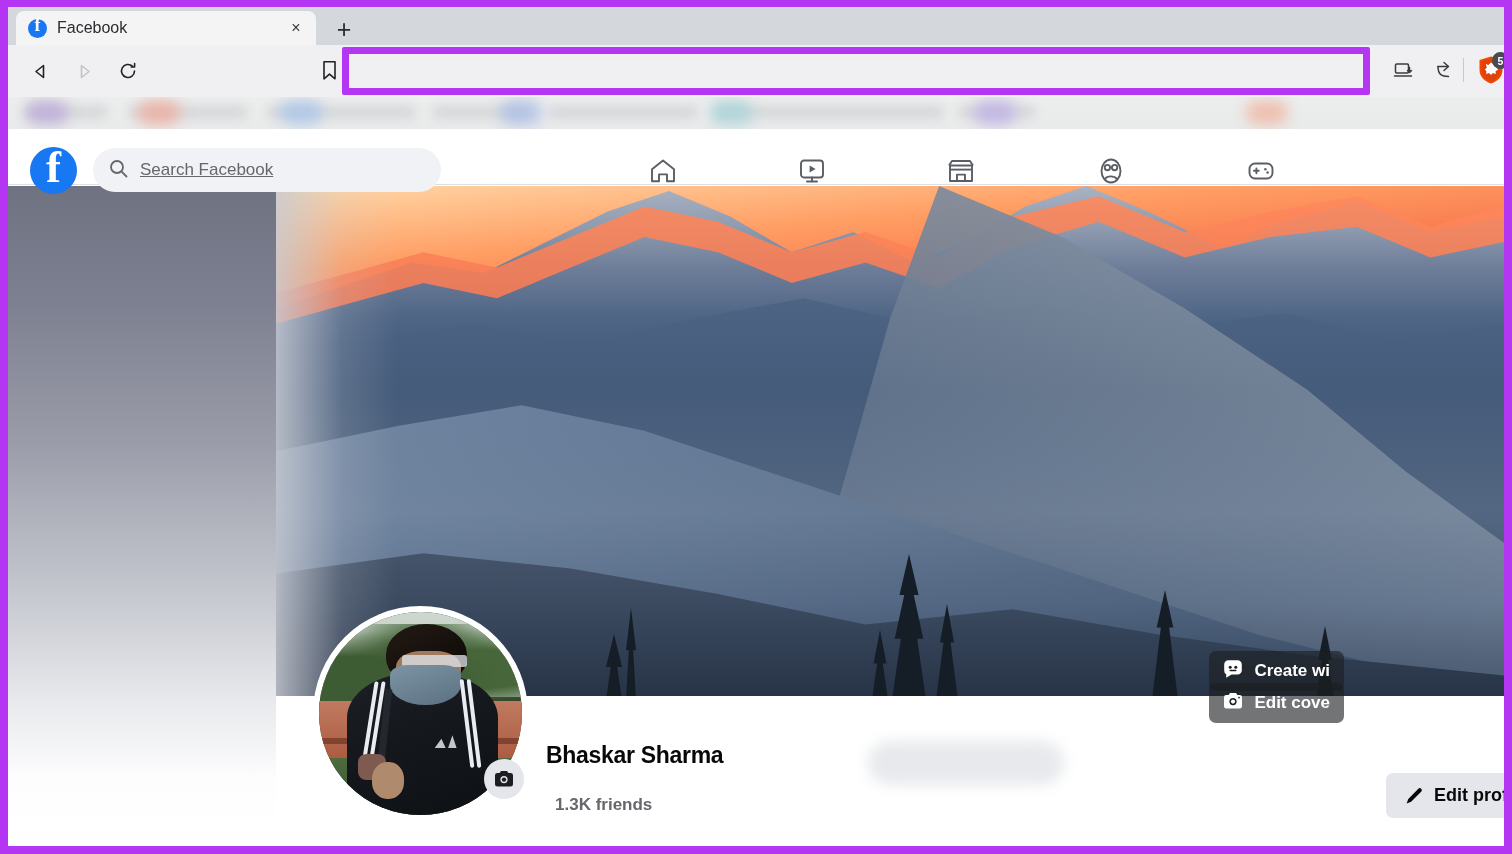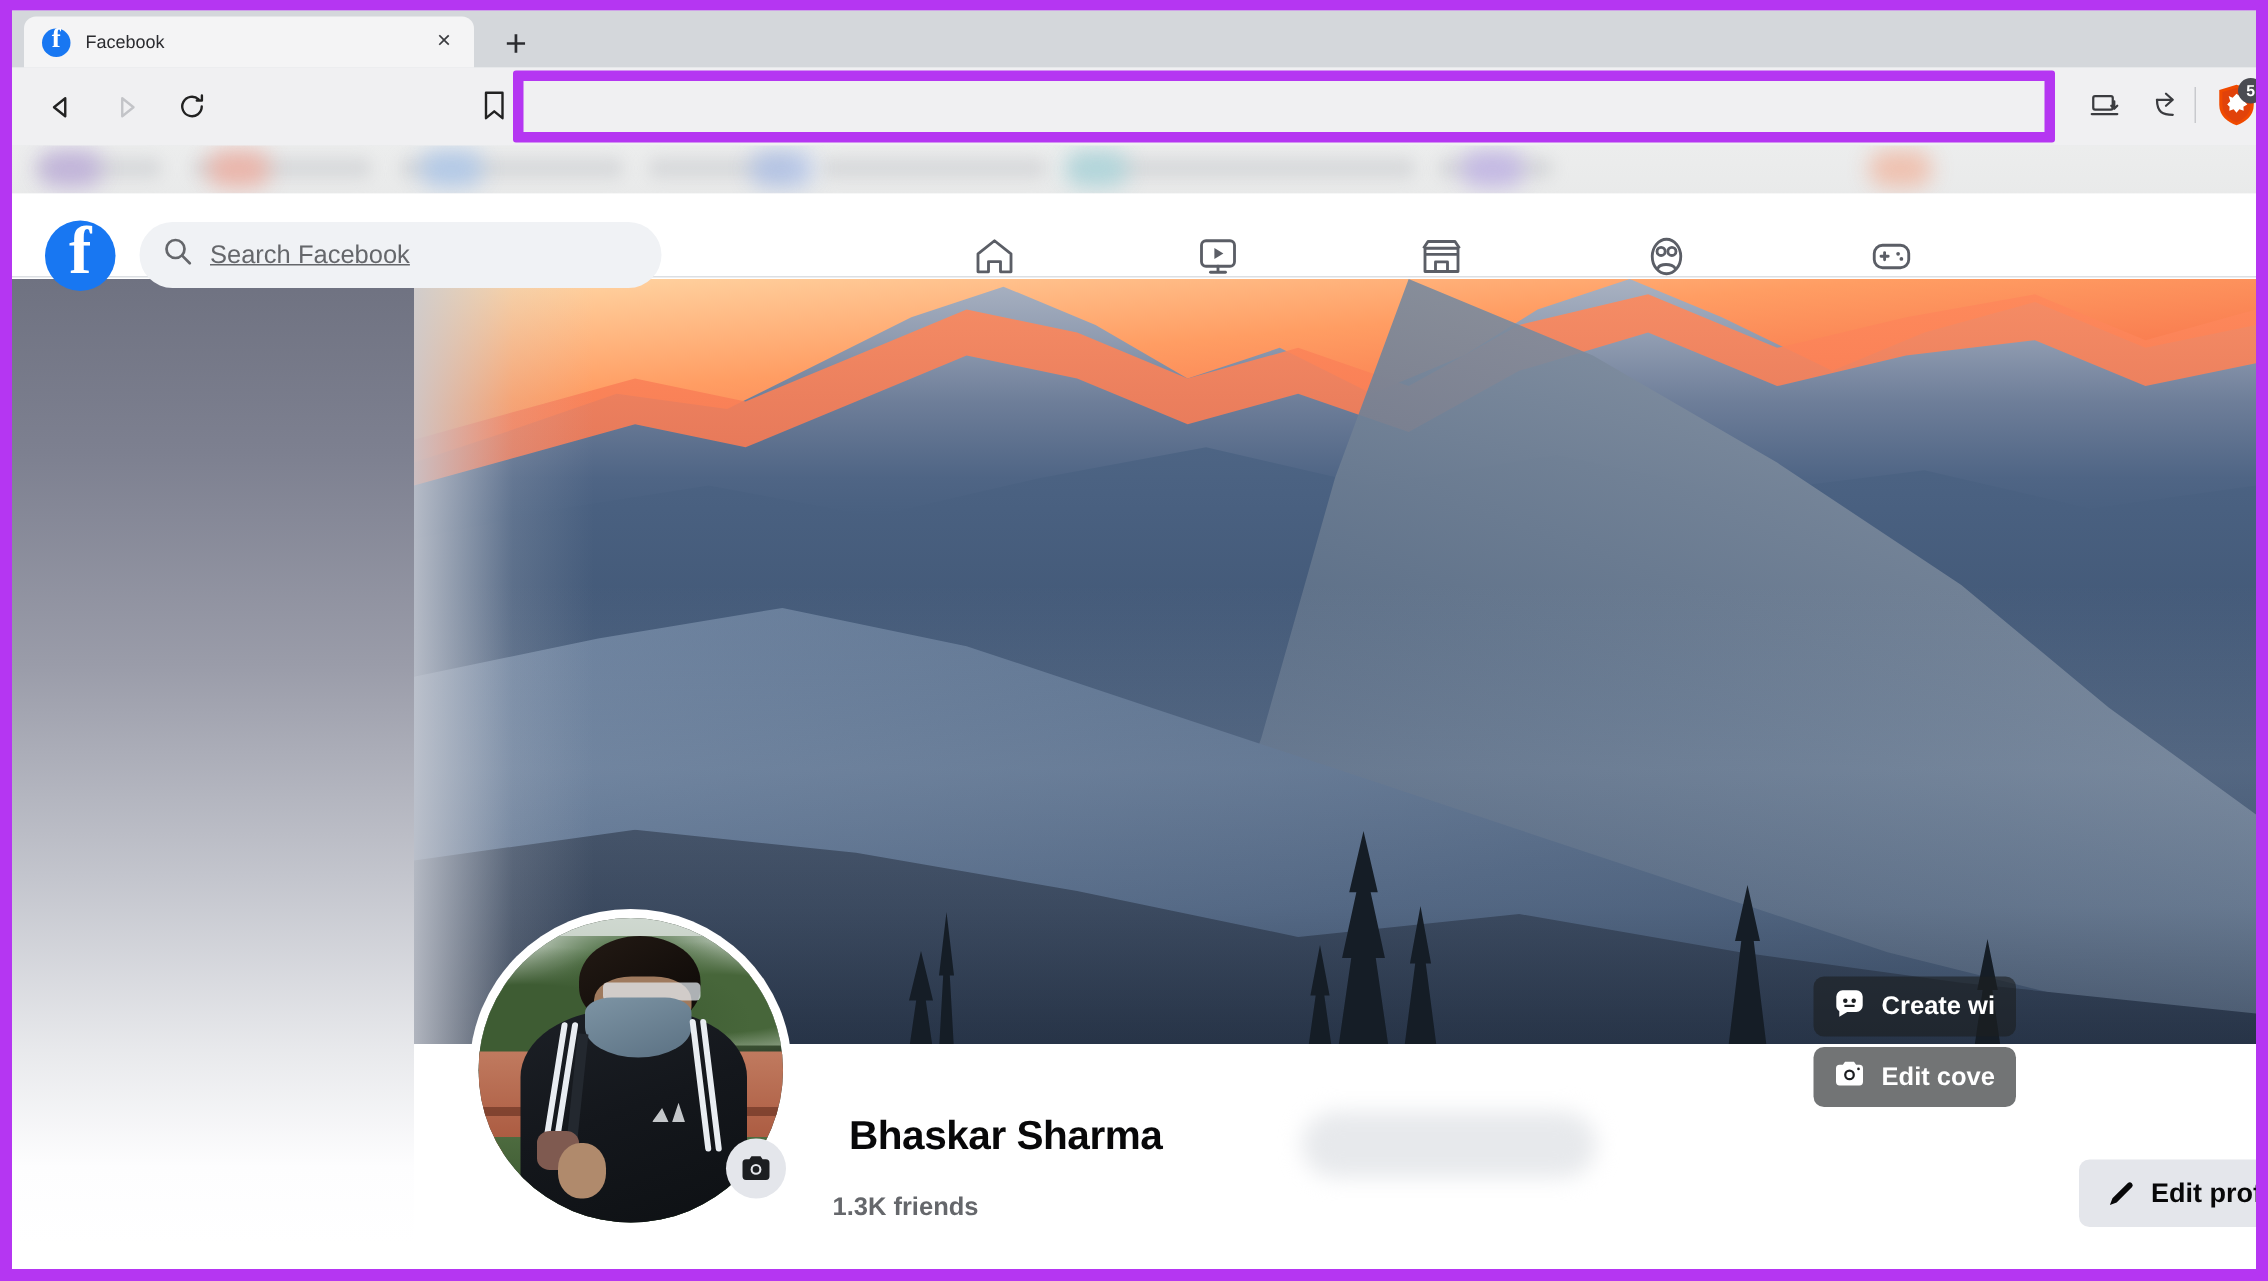--- a/index.html
+++ b/index.html
@@ -42,21 +42,21 @@
     position: relative;
   }
   .tab-favicon::after {
     content: "f";
     position: absolute; left: 0; right: 0; top: -4px;
     text-align: center; color: #fff;
     font-family: "Liberation Serif", serif;
     font-weight: bold; font-size: 18px;
   }
   .tab-title {
-    margin-left: 10px; font-size: 12px; color: #2b2c30;
+    margin-left: 10px; font-size: 16px; color: #2b2c30;
     white-space: nowrap; overflow: hidden; flex: 1 1 auto;
   }
   .tab-close {
     width: 20px; height: 20px; flex: 0 0 auto;
     display: flex; align-items: center; justify-content: center;
     color: #3a3b3f; font-size: 16px; line-height: 1;
   }
   #new-tab {
     position: absolute; left: 318px; top: 6px;
     width: 36px; height: 32px;
@@ -281,21 +281,21 @@
   .cover-btn {
     position: absolute; right: 8px;
     height: 40px; border-radius: 7px;
     background: rgba(28,30,33,.62);
     display: flex; align-items: center;
     padding: 0 14px 0 13px;
     color: #fff; font-size: 17px; font-weight: bold;
     white-space: nowrap; z-index: 6;
   }
   #btn-create-avatar { top: 465px; }
-  #btn-edit-cover    { top: 512px; }
+  #btn-edit-cover    { top: 497px; }
   .cover-btn-label { margin-left: 10px; }
 
   
   #avatar-wrap {
     position: absolute; left: 305px; top: 477px;
     width: 215px; height: 215px; z-index: 7;
   }
   #avatar-ring {
     position: absolute; left: 0; top: 0;
     width: 215px; height: 215px; border-radius: 50%;
@@ -373,22 +373,22 @@
   }
   #avatar-camera {
     position: absolute; right: 4px; bottom: 22px;
     width: 40px; height: 40px; border-radius: 50%;
     background: #e4e6eb;
     display: flex; align-items: center; justify-content: center;
     z-index: 8;
   }
 
   #profile-name {
-    position: absolute; left: 558px; top: 735px;
-    font-size: 27px; font-weight: bold; color: #080809;
+    position: absolute; left: 538px; top: 735px;
+    font-size: 23px; font-weight: bold; color: #080809;
     letter-spacing: -.3px; white-space: nowrap; z-index: 7;
   }
   #name-blur {
     position: absolute; left: 860px; top: 734px;
     width: 196px; height: 44px; border-radius: 22px;
     background: #e7e9ec; filter: blur(7px); z-index: 6;
   }
   #friends-count {
     position: absolute; left: 547px; top: 788px;
     font-size: 17px; font-weight: bold; color: #65676b; z-index: 7;

